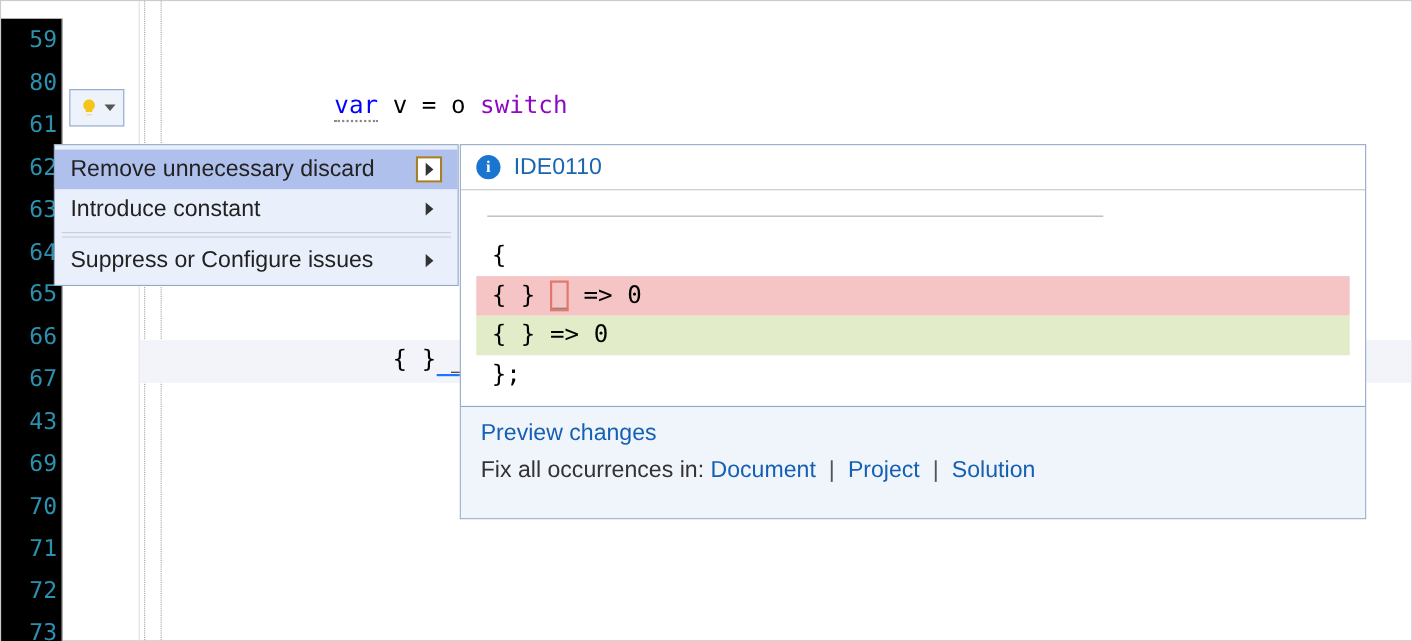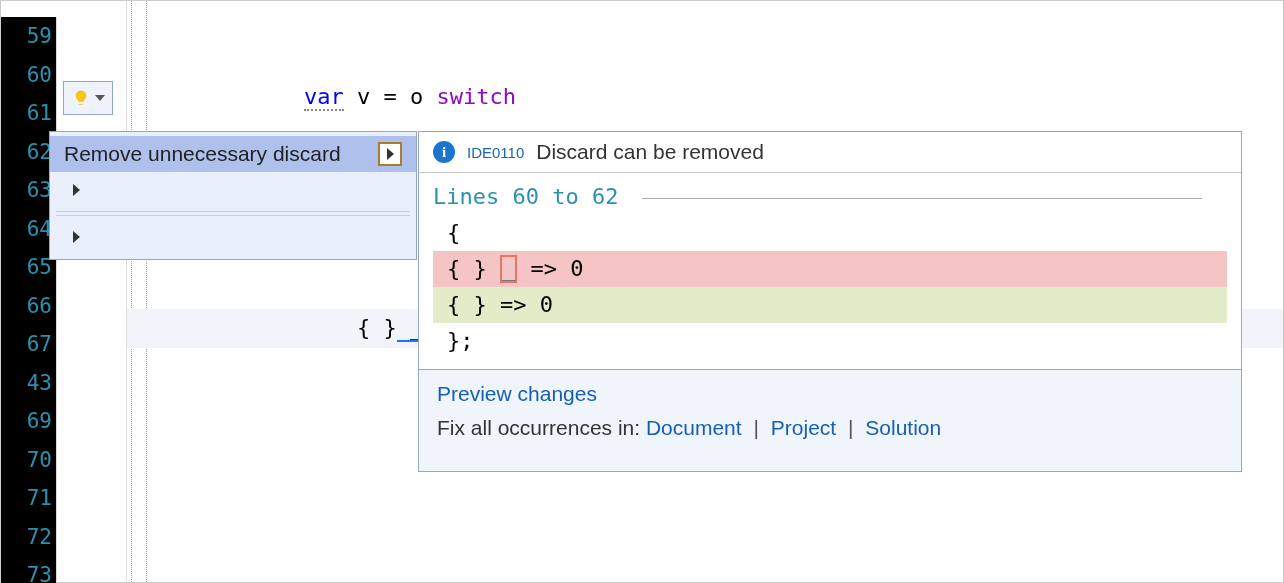--- a/index.html
+++ b/index.html
@@ -161,21 +161,21 @@
     width: 22px; height: 22px;
     border-radius: 50%;
     background: #1a75d1;
     color: #fff;
     text-align: center;
     font-weight: bold;
     font-size: 15px;
     line-height: 22px;
     font-family: "Segoe UI";
   }
-  .diag-code { color: #1a66b3; font-size: 15px; }
+  .diag-code { color: #1a66b3; font-size: 21px; }
   .diag-msg { color: #333; font-size: 21px; }
 
   .preview-body {
     padding: 6px 0px 10px 14px;
     font-family: Consolas, monospace;
     font-size: 22px;
     line-height: 36px;
   }
   .lines-title { color: #2b91af; display: inline-block; }
   .lines-rule {
@@ -206,21 +206,21 @@
   .footer-row2 { margin-top: 10px; color: #333; }
   .sep { color: #555; margin: 0 6px; }
 </style>
 </head>
 <body>
 
 <div class="editor">
 
   <div class="gutter">
     <div>59</div>
-    <div>60</div>
+    <div>80</div>
     <div>61</div>
     <div>62</div>
     <div>63</div>
     <div>64</div>
     <div>65</div>
     <div>66</div>
     <div>67</div>
     <div>43</div>
     <div>69</div>
     <div>70</div>
@@ -259,42 +259,42 @@
   </div>
 
   <div class="menu">
     <div class="menu-item selected">
       <span>Remove unnecessary discard</span>
       <span class="sub-arrow">
           <span class="arrow-glyph"></span>
         </span>
     </div>
     <div class="menu-item">
+      <span>Introduce constant</span>
       <span class="sub-arrow" style="border:none;background:none;">
           <span class="arrow-glyph"></span>
         </span>
     </div>
     <div class="menu-sep"></div>
     <div class="menu-sep"></div>
     <div class="menu-item">
+      <span>Suppress or Configure issues</span>
       <span class="sub-arrow" style="border:none;background:none;">
           <span class="arrow-glyph"></span>
         </span>
     </div>
   </div>
 
   <div class="preview">
     <div class="preview-header">
       <div class="info-icon">i</div>
       <span class="diag-code">IDE0110</span>
-      <span class="diag-msg">Discard can be removed</span>
     </div>
     <div class="preview-body">
       <div>
-        <span class="lines-title">Lines 60 to 62</span>
         <span class="lines-rule"></span>
       </div>
       <div class="diff-row">{</div>
       <div class="diff-row diff-removed">    <span>{ } </span><span class="diff-mark">_</span><span> =&gt; 0</span></div>
       <div class="diff-row diff-added">    <span>{ } =&gt; 0</span></div>
       <div class="diff-row">};</div>
     </div>
     <div class="preview-footer">
       <div><span class="link">Preview changes</span></div>
       <div class="footer-row2">

